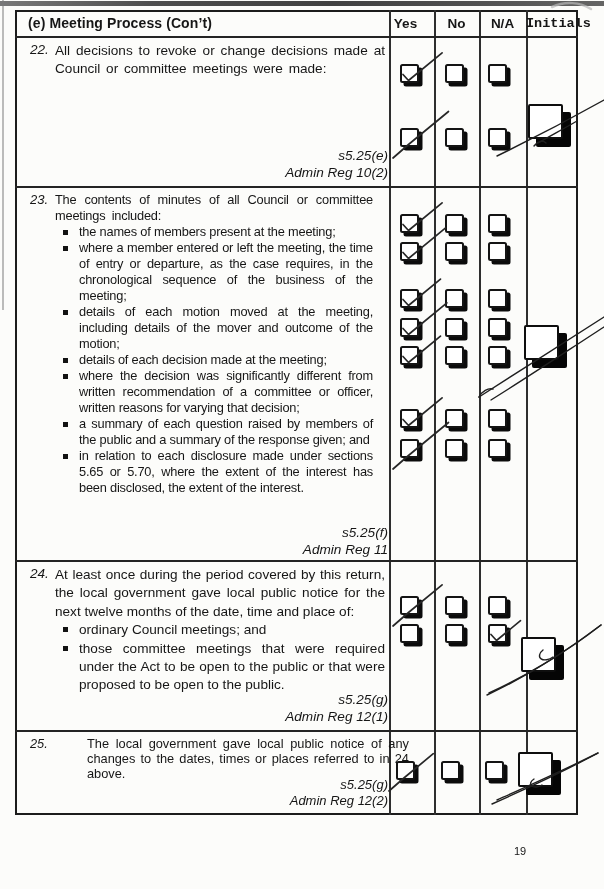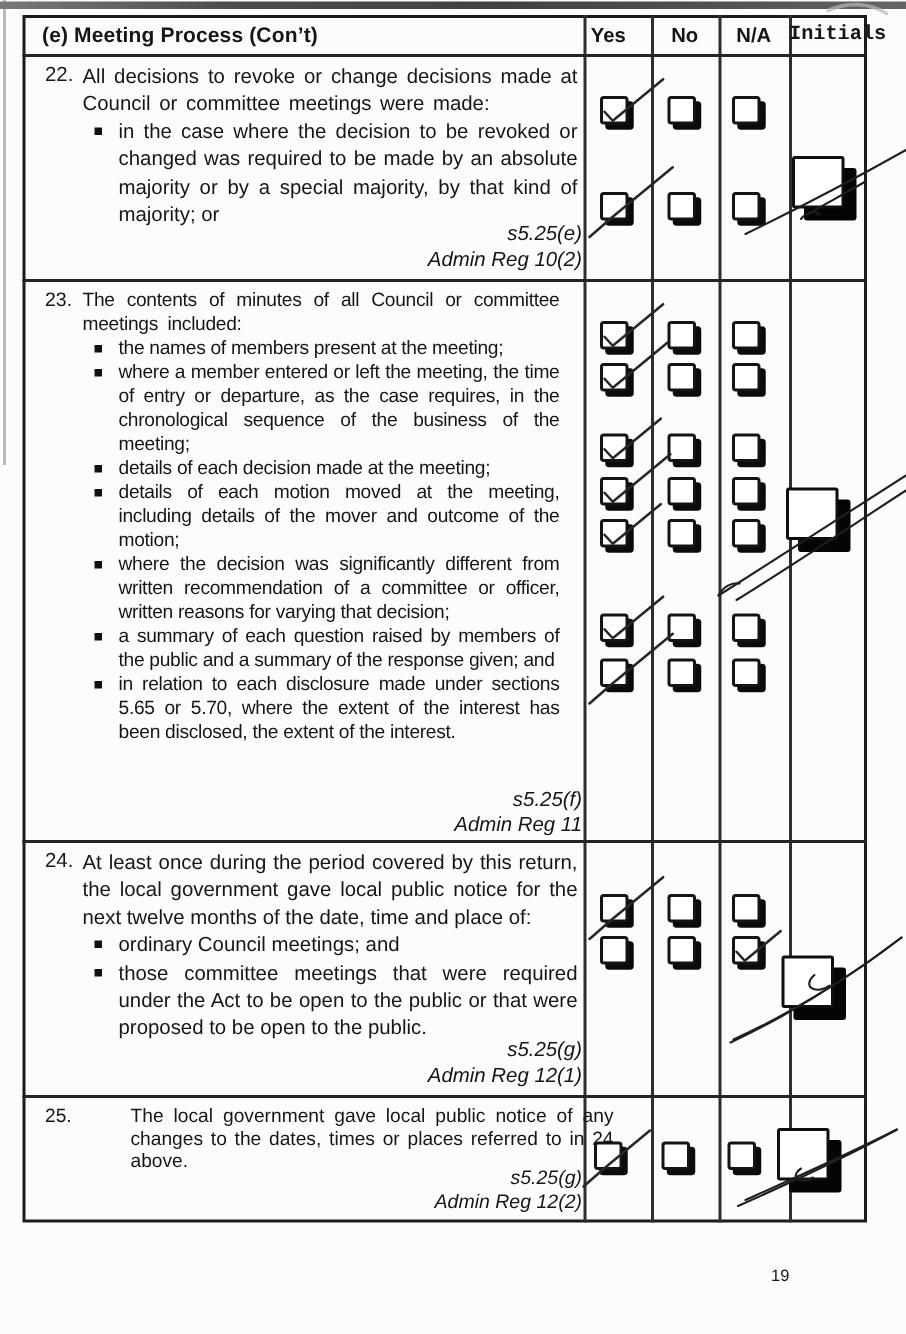--- a/index.html
+++ b/index.html
@@ -35,21 +35,21 @@
   .ch-no{left:419px;width:45px;}
   .ch-na{left:464px;width:47px;}
   .ch-init{left:511px;width:52px;font-family:Liberation Mono, monospace;}
 
   
   .item-row{position:absolute;left:15px;width:563px;overflow:hidden;box-sizing:border-box;}
   .row-0{top:38px;height:146px;}
   .row-1{top:188px;height:370px;}
   .row-2{top:562px;height:166px;}
   .row-3{top:732px;height:81px;padding-left:27px;}
-  .item-num{position:absolute;left:15px;top:4px;width:28px;font-weight:normal;}
+  .item-num{position:absolute;left:15px;top:4px;width:28px;font-weight:normal;font-style:italic;}
   .item-body{position:absolute;left:40px;top:4px;}
   .row-0 .item-num,.row-2 .item-num{font-size:13.6px;}
   .row-1 .item-num{font-size:13px;}
   .row-3 .item-num{font-size:12.8px;}
   .row-0 .item-body,.row-2 .item-body{width:330px;font-size:13.6px;line-height:18.4px;}
   .row-1 .item-body{width:318px;font-size:12.8px;line-height:16px;letter-spacing:-0.2px;}
   .row-3 .item-body{width:322px;font-size:12.8px;line-height:15px;margin-left:32px;}
   .intro{text-align:justify;text-align-last:left;}
   .row-0 .intro{word-spacing:2px;}
   .row-1 .intro{word-spacing:3px;}
@@ -102,24 +102,20 @@
     <div class="colhead ch-no">No</div>
     <div class="colhead ch-na">N/A</div>
     <div class="colhead ch-init">Initials</div>
   </div>
 
   <div class="item-row row-0">
     <div class="item-num">22.</div>
     <div class="item-body">
       <div class="intro">All decisions to revoke or change decisions made at Council or committee meetings were made:</div>
       <div class="bullets">
-          <div class="bullet">
-            <span class="marker"></span>
-            <span class="btxt">in the case where the decision to be revoked or changed was required to be made by an absolute majority or by a special majority, by that kind of majority; or</span>
-          </div>
         </div>
     </div>
     <div class="refs">
       <div>s5.25(e)</div>
       <div>Admin Reg 10(2)</div>
     </div>
   </div>
 
   <div class="item-row row-1">
     <div class="item-num">23.</div>
@@ -129,25 +125,25 @@
           <div class="bullet">
             <span class="marker"></span>
             <span class="btxt">the names of members present at the meeting;</span>
           </div>
           <div class="bullet">
             <span class="marker"></span>
             <span class="btxt">where a member entered or left the meeting, the time of entry or departure, as the case requires, in the chronological sequence of the business of the meeting;</span>
           </div>
           <div class="bullet">
             <span class="marker"></span>
+            <span class="btxt">details of each motion moved at the meeting, including details of the mover and outcome of the motion;</span>
+          </div>
+          <div class="bullet">
+            <span class="marker"></span>
             <span class="btxt">details of each decision made at the meeting;</span>
-          </div>
-          <div class="bullet">
-            <span class="marker"></span>
-            <span class="btxt">details of each motion moved at the meeting, including details of the mover and outcome of the motion;</span>
           </div>
           <div class="bullet">
             <span class="marker"></span>
             <span class="btxt">where the decision was significantly different from written recommendation of a committee or officer, written reasons for varying that decision;</span>
           </div>
           <div class="bullet">
             <span class="marker"></span>
             <span class="btxt">a summary of each question raised by members of the public and a summary of the response given; and</span>
           </div>
           <div class="bullet">

